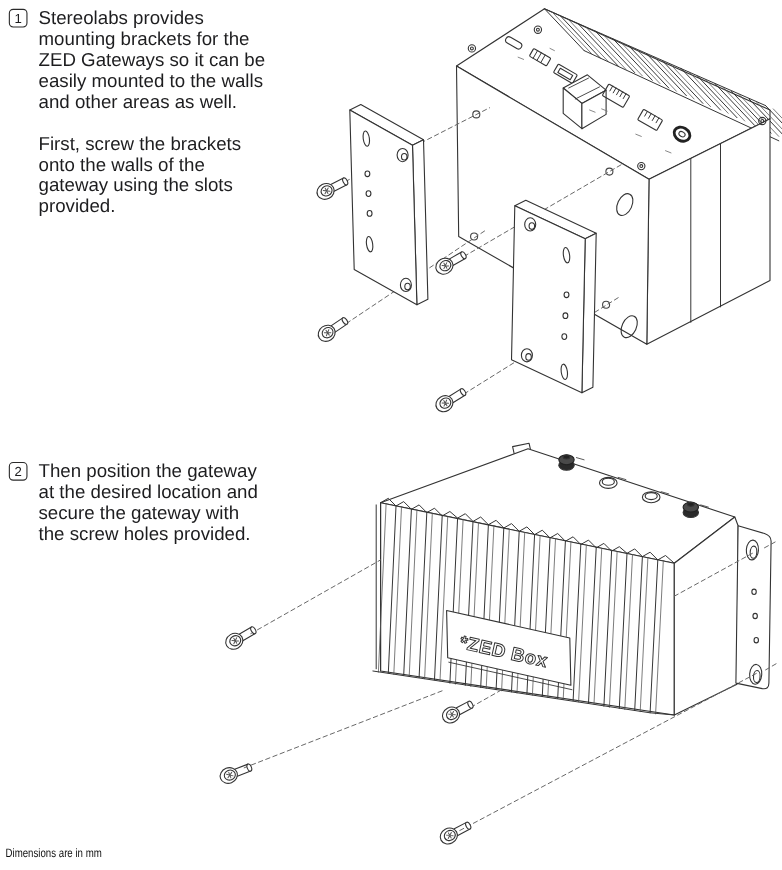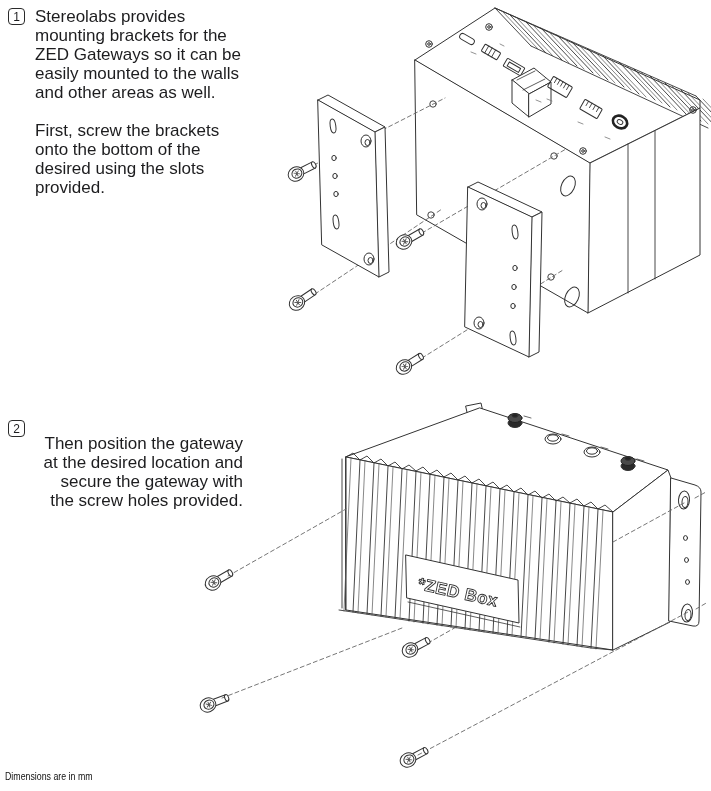--- a/index.html
+++ b/index.html
@@ -10,39 +10,39 @@
   .step-badge{
     position:absolute;width:17px;height:17px;border:1.4px solid #2a2a2a;
     border-radius:4px;display:flex;align-items:center;justify-content:center;
     font-size:12px;font-weight:400;background:#fff;box-sizing:border-box;
   }
   .step-text{position:absolute;width:208px;font-size:17px;line-height:19px;}
   .step-text p{margin:0 0 19px 0;}
   #step1-badge{left:8px;top:8px;}
   #step1-text{left:35px;top:7px;}
   #step2-badge{left:8px;top:420px;}
-  #step2-text{left:35px;top:434px;text-align:right;}
+  #step2-text{left:35px;top:419px;}
   .footer-note{
     position:absolute;left:5px;top:770px;font-size:11px;color:#111;
     transform:scaleX(.8);transform-origin:left center;white-space:nowrap;
   }
   svg{position:absolute;left:0;top:0;}
   svg text{font-family:"Liberation Sans",sans-serif;}
 </style>
 </head>
 <body>
 
 <div class="canvas">
 
   <div class="step-badge" id="step1-badge">
     <span>1</span>
   </div>
   <div class="step-text" id="step1-text">
     <p>Stereolabs provides mounting brackets for the ZED Gateways so it can be easily mounted to the walls and other areas as well.</p>
-    <p>First, screw the brackets onto the bottom of the desired using the slots provided.</p>
+    <p>First, screw the brackets onto the walls of the gateway using the slots provided.</p>
   </div>
 
   <div class="step-badge" id="step2-badge">
     <span>2</span>
   </div>
   <div class="step-text" id="step2-text">
     <p>Then position the gateway at the desired location and secure the gateway with the screw holes provided.</p>
   </div>
 
   <div class="footer-note">Dimensions are in mm</div>

